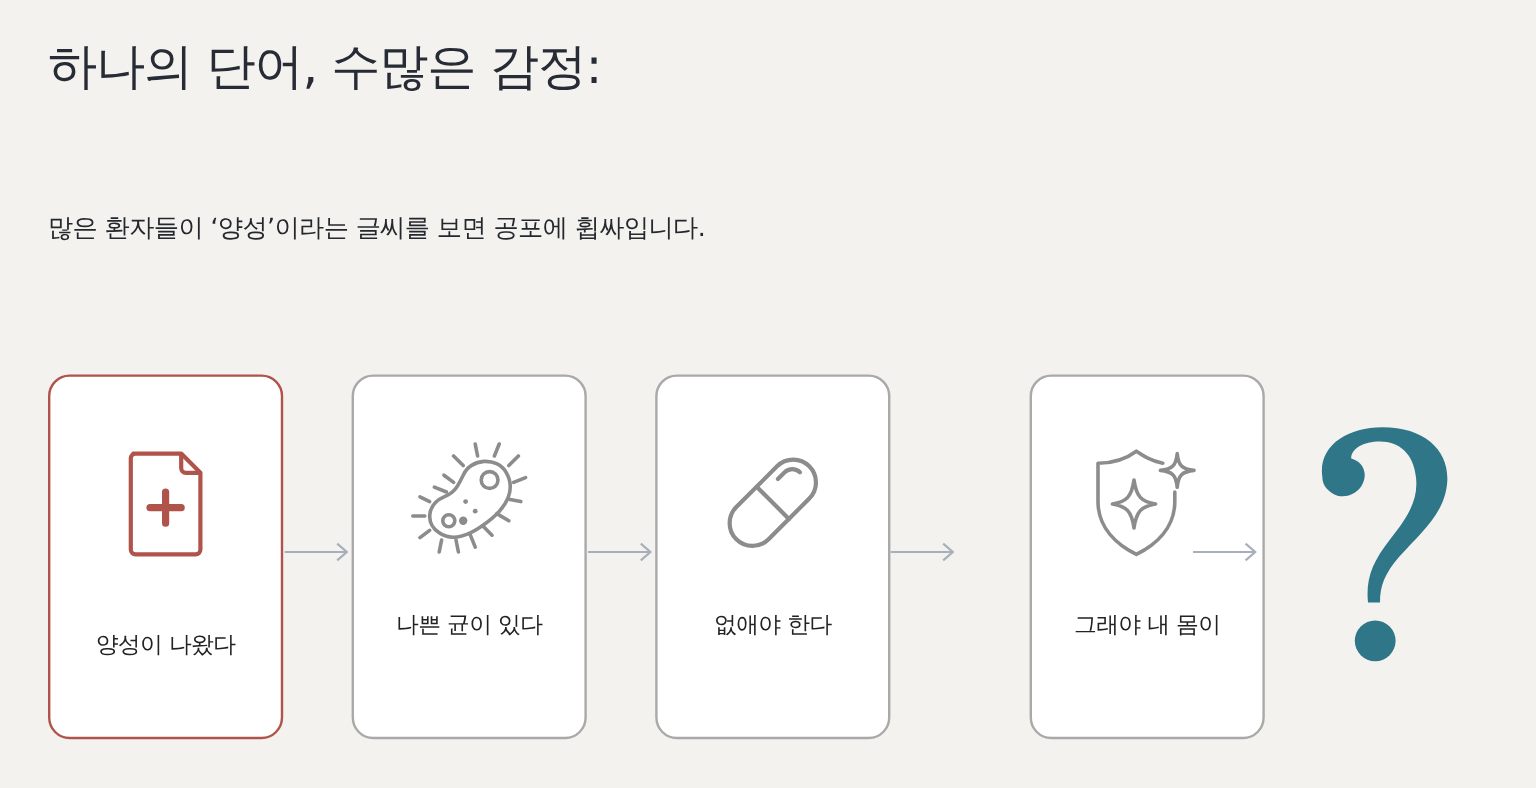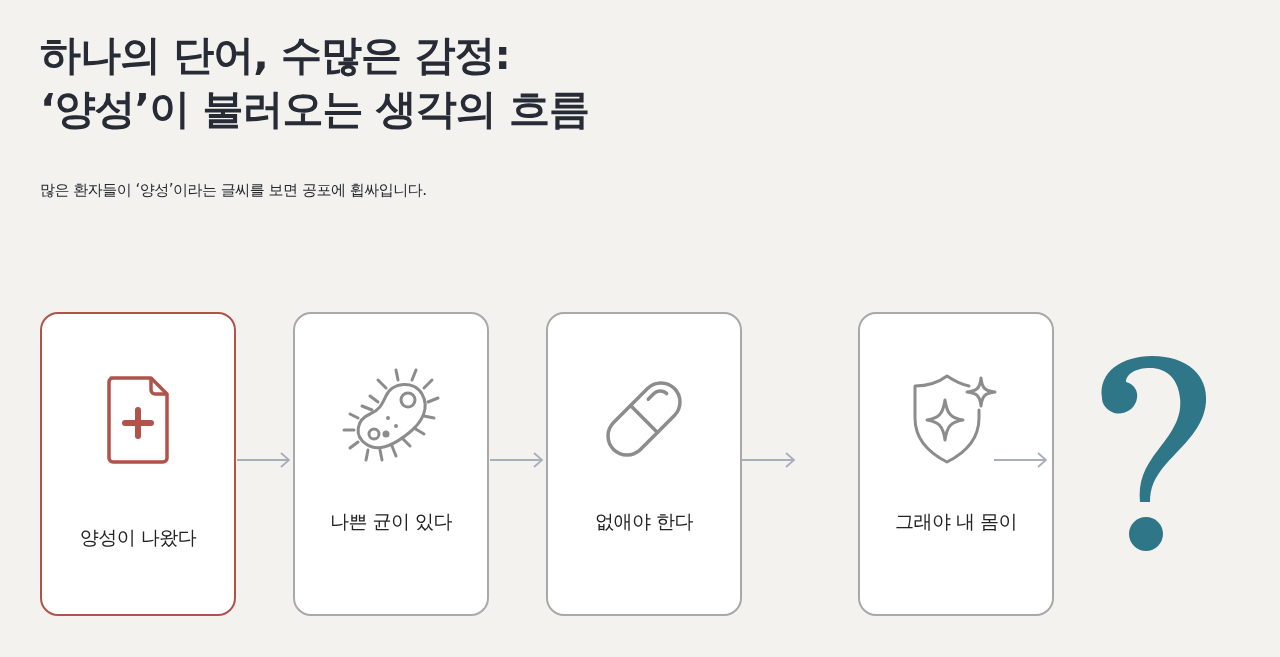--- a/index.html
+++ b/index.html
@@ -5,27 +5,27 @@
   * { box-sizing: border-box; margin: 0; padding: 0; }
   html, body { width: 1280px; height: 657px; overflow: hidden; }
   body {
     background: #f3f2ee;
     font-family: "DejaVu Sans", "Liberation Sans", sans-serif;
     color: #2a2e36;
     position: relative;
   }
   .title {
     position: absolute; left: 40px; top: 28px;
-    font-size: 41px; font-weight: bold; line-height: 54px;
+    font-size: 41px; font-weight: normal; line-height: 54px;
     color: #262b35; letter-spacing: -1px;
   }
   .title div { white-space: nowrap; }
   .subtitle {
     position: absolute; left: 40px; top: 172px;
-    font-size: 15px; line-height: 36px; color: #24272d;
+    font-size: 21px; line-height: 36px; color: #24272d;
     letter-spacing: -0.5px;
   }
   .subtitle div { white-space: nowrap; }
   .card {
     position: absolute; top: 312px; width: 196px; height: 304px;
     background: #ffffff; border: 2.5px solid #a9a9a9; border-radius: 18px;
   }
   .card.active { border-color: #b0534a; padding-left: 17px; }
   .card .icon {
     position: absolute; left: 50%; top: 50px; transform: translateX(-50%);
@@ -42,21 +42,20 @@
   }
   .qmark {
     position: absolute; left: 1088px; top: 352px; width: 124px; height: 210px;
   }
 </style>
 </head>
 <body>
 
 <div class="title">
   <div>하나의 단어, 수많은 감정:</div>
-  <div>‘양성’이 불러오는 생각의 흐름</div>
 </div>
 
 <div class="subtitle">
   <div>많은 환자들이 ‘양성’이라는 글씨를 보면 공포에 휩싸입니다.</div>
 </div>
 
 <div class="card active" style="left:40px;">
   <svg class="icon" viewBox="0 0 110 110">
     <path d="M28 14 H68 L84 30 V94 a4 4 0 0 1 -4 4 H30 a4 4 0 0 1 -4 -4 V18 a4 4 0 0 1 4 -4 Z" fill="none" stroke="#b0534a" stroke-width="3.5" stroke-linejoin="round"></path>
     <path d="M68 14 V26 a4 4 0 0 0 4 4 H84" fill="none" stroke="#b0534a" stroke-width="3.5" stroke-linejoin="round"></path>

